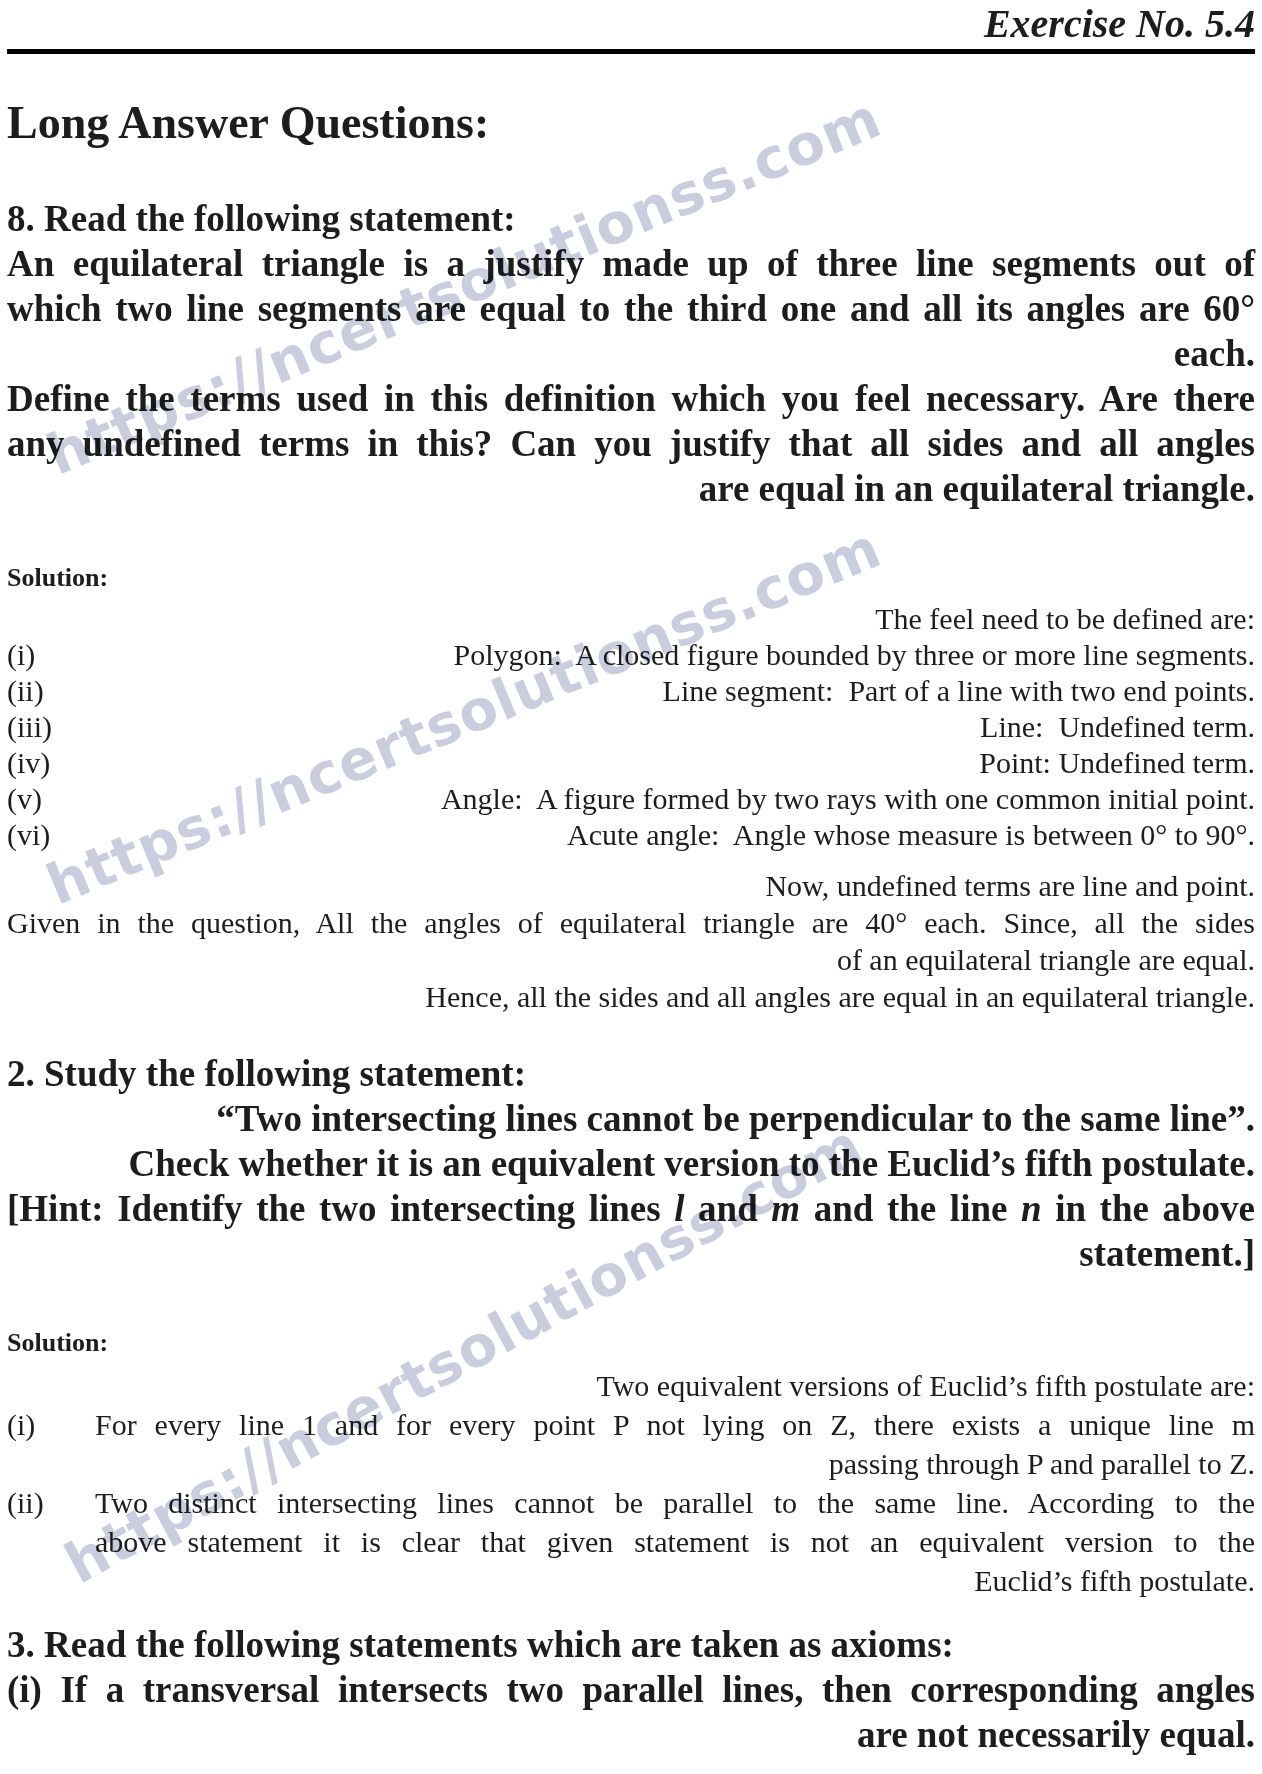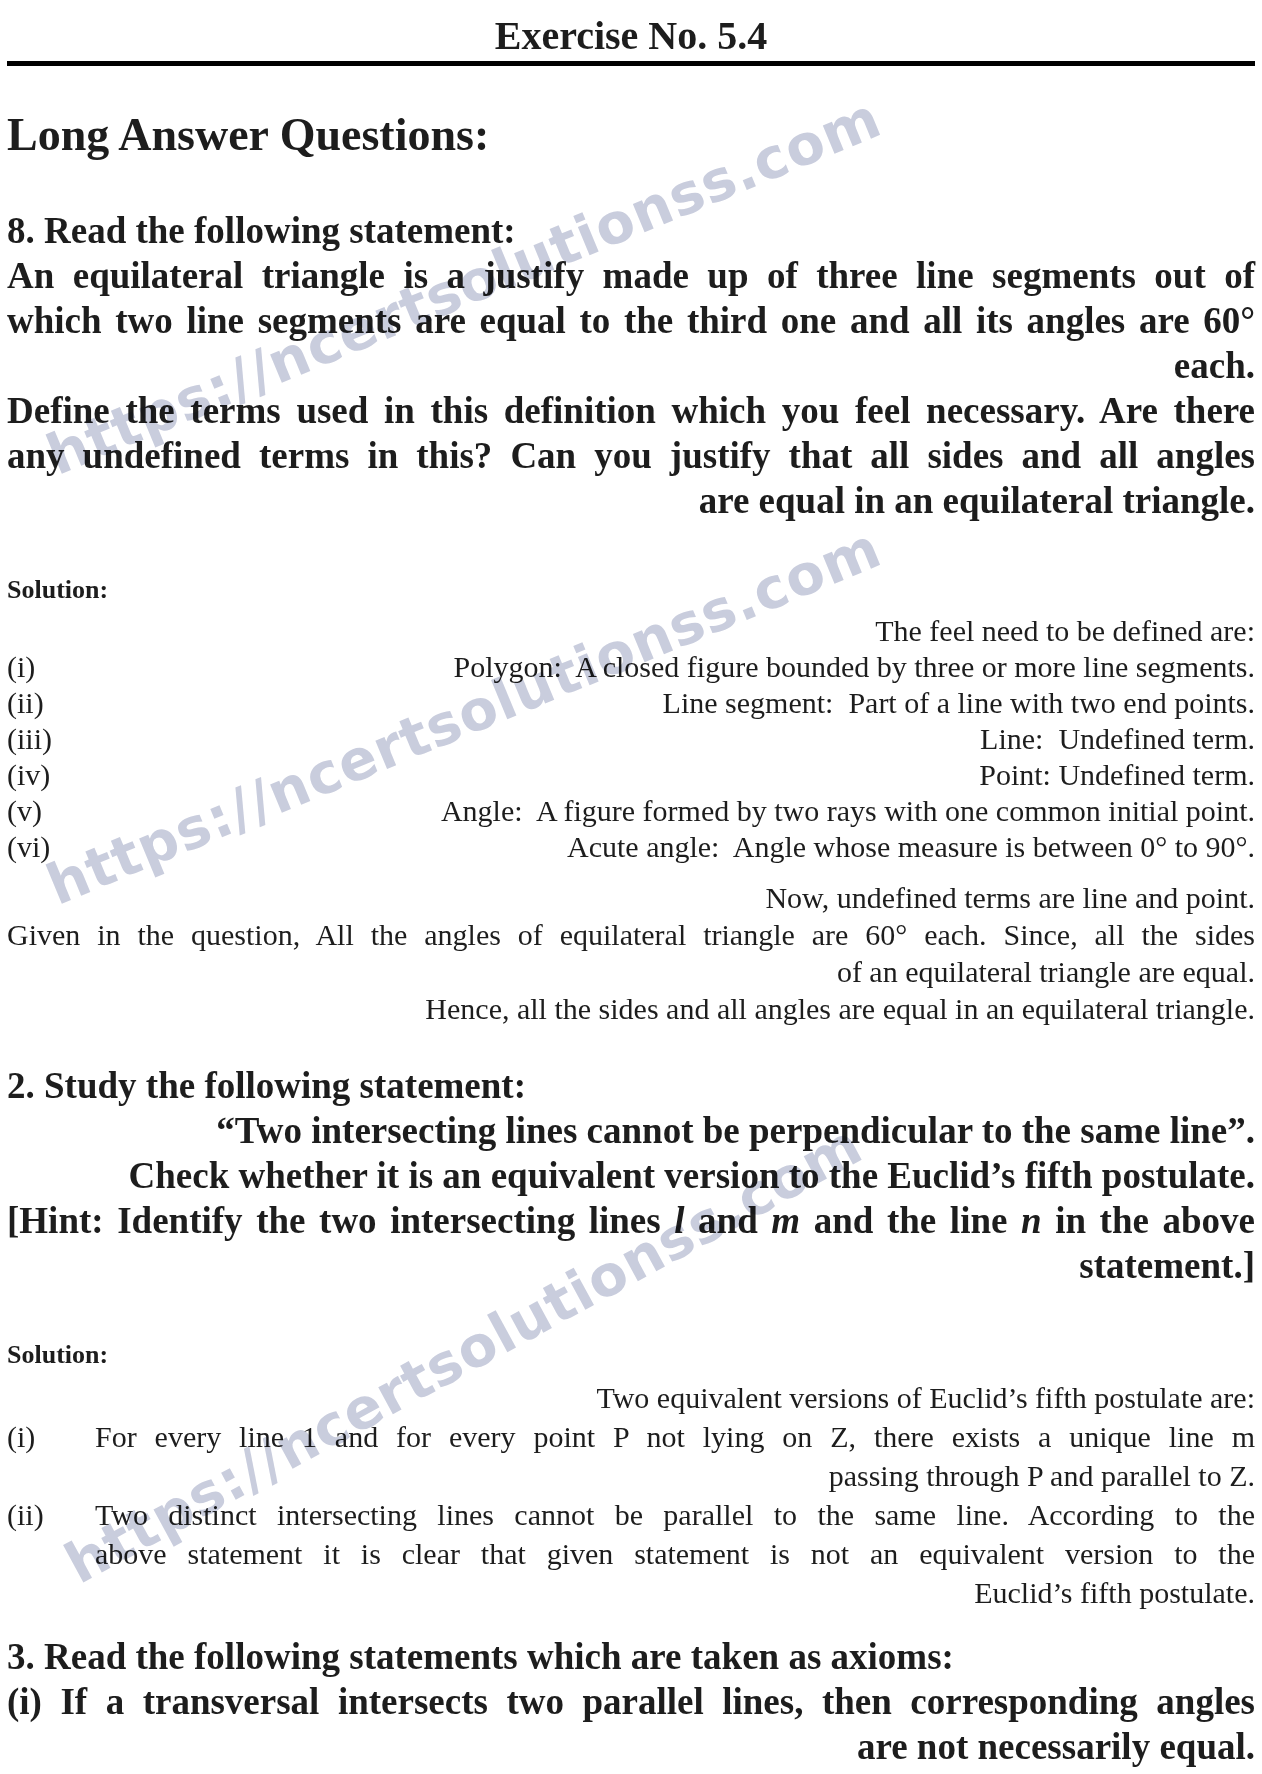--- a/index.html
+++ b/index.html
@@ -6,21 +6,21 @@
   body{
     width:1262px;height:1774px;overflow:hidden;position:relative;
     background:#ffffff;color:#1d1d1d;
     font-family:"Liberation Serif","DejaVu Serif",serif;
   }
   .content{position:relative;z-index:1;padding:0 7px;}
   .line{text-align:right;}
   .line.stretch{text-align:justify;text-align-last:justify;}
   .it{font-style:italic;}
 
-  .title{font-size:40px;line-height:44px;font-weight:bold;text-align:center;padding-top:14px;}
+  .title{font-size:40px;line-height:44px;font-weight:bold;text-align:right;padding-top:2px;font-style:italic;}
   .rule{border:none;border-top:5px solid #000;margin:3px 0 0 0;}
 
   .section-heading{font-size:46px;line-height:54px;font-weight:bold;margin-top:42px;}
 
   .q-text{font-size:37px;line-height:45px;font-weight:bold;}
   #q1-heading{margin-top:46px;}
   #q2-block{margin-top:36px;}
   #q3-block{margin-top:22px;}
 
   .sol-heading{font-size:26px;line-height:46px;font-weight:bold;margin-top:44px;}
@@ -104,21 +104,21 @@
         <div class="item">
           <span class="label">(vi)</span>
           <div class="item-body">
             <div class="line">Acute angle:&nbsp; Angle whose measure is between 0° to 90°.</div>
           </div>
         </div>
       </div>
   </div>
   <div class="sol1-notes">
       <div class="line">Now, undefined terms are line and point.</div>
-      <div class="line stretch">Given in the question, All the angles of equilateral triangle are 60° each. Since, all the sides</div>
+      <div class="line stretch">Given in the question, All the angles of equilateral triangle are 40° each. Since, all the sides</div>
       <div class="line">of an equilateral triangle are equal.</div>
       <div class="line">Hence, all the sides and all angles are equal in an equilateral triangle.</div>
     </div>
 
   <div id="q2-block">
     <div class="q-text">2. Study the following statement:</div>
     <div class="q-text">
         <div class="line">“Two intersecting lines cannot be perpendicular to the same line”.</div>
         <div class="line">Check whether it is an equivalent version to the Euclid’s fifth postulate.</div>
         <div class="line stretch"><span>[Hint: Identify the two intersecting lines </span><span class="it">l</span><span> and </span><span class="it">m</span><span> and the line </span><span class="it">n</span><span> in the above</span></div>

